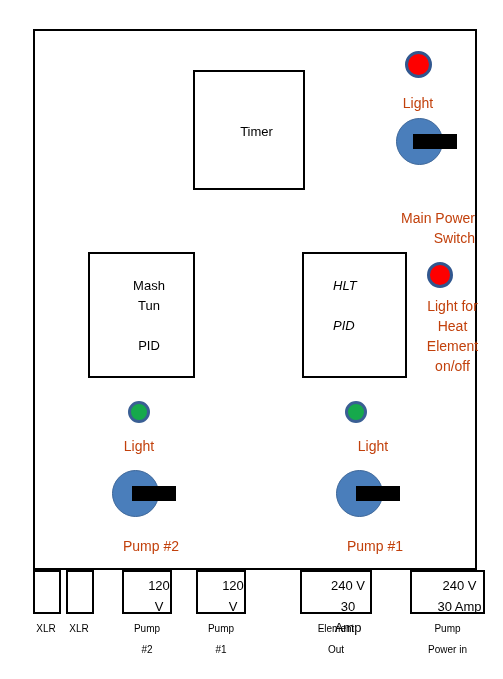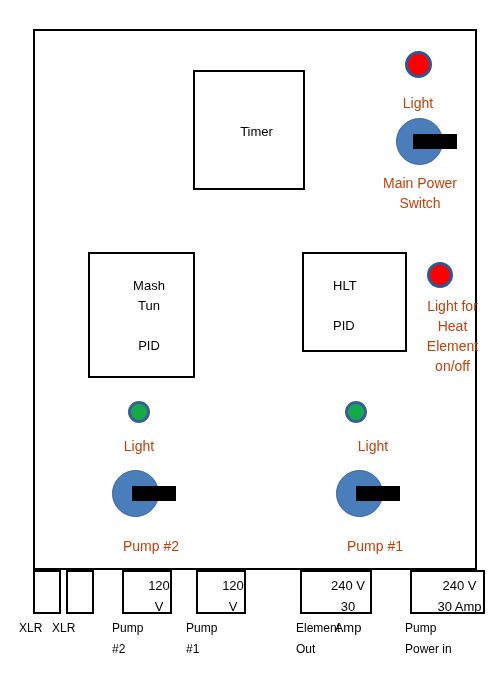--- a/index.html
+++ b/index.html
@@ -86,42 +86,43 @@
   
   .label {
     position: absolute;
     font-size: 14px;
     color: #c2410c;
     line-height: 20px;
     white-space: pre-line;
     text-align: center;
   }
   .label.left-align {
-    text-align: center;
+    text-align: right;
+    margin-top: 35px;
   }
   
   .conn-box {
     position: absolute;
     border: 2px solid #000000;
     box-sizing: border-box;
     background: #ffffff;
     font-size: 13px;
     color: #000000;
     line-height: 21px;
     text-align: center;
     padding-top: 3px;
     white-space: pre-line;
     padding-left: 24px;
   }
   .conn-label {
     position: absolute;
-    font-size: 12px;
+    font-size: 10px;
     color: #000000;
     line-height: 21px;
-    text-align: left;
+    text-align: center;
     white-space: pre-line;
   }
 </style>
 </head>
 <body>
 
 <div id="panel-canvas">
 
   <div class="enclosure"></div>
 
@@ -129,21 +130,21 @@
     <div class="box-text" style="top:50px;">Timer</div>
   </div>
 
   <div class="comp-box" style="left:88px; top:252px; width:107px; height:126px;">
     <div class="box-text" style="top:22px;">Mash
 Tun
 
 PID</div>
   </div>
 
-  <div class="comp-box left-text" style="left:302px; top:252px; width:105px; height:100px;">
+  <div class="comp-box left-text" style="left:302px; top:252px; width:105px; height:126px;font-style:italic;">
     <div class="box-text" style="top:22px;">HLT
 
 PID</div>
   </div>
 
   <div class="lamp lamp-red" style="left:405px; top:51px; width:27px; height:27px;"></div>
   <div class="label" style="left:388px; top:93px; width:60px;">Light</div>
 
   <div class="switch" style="left:396px; top:118px; width:64px; height:48px;">
     <div class="knob" style="width:47px; height:47px;"></div>

